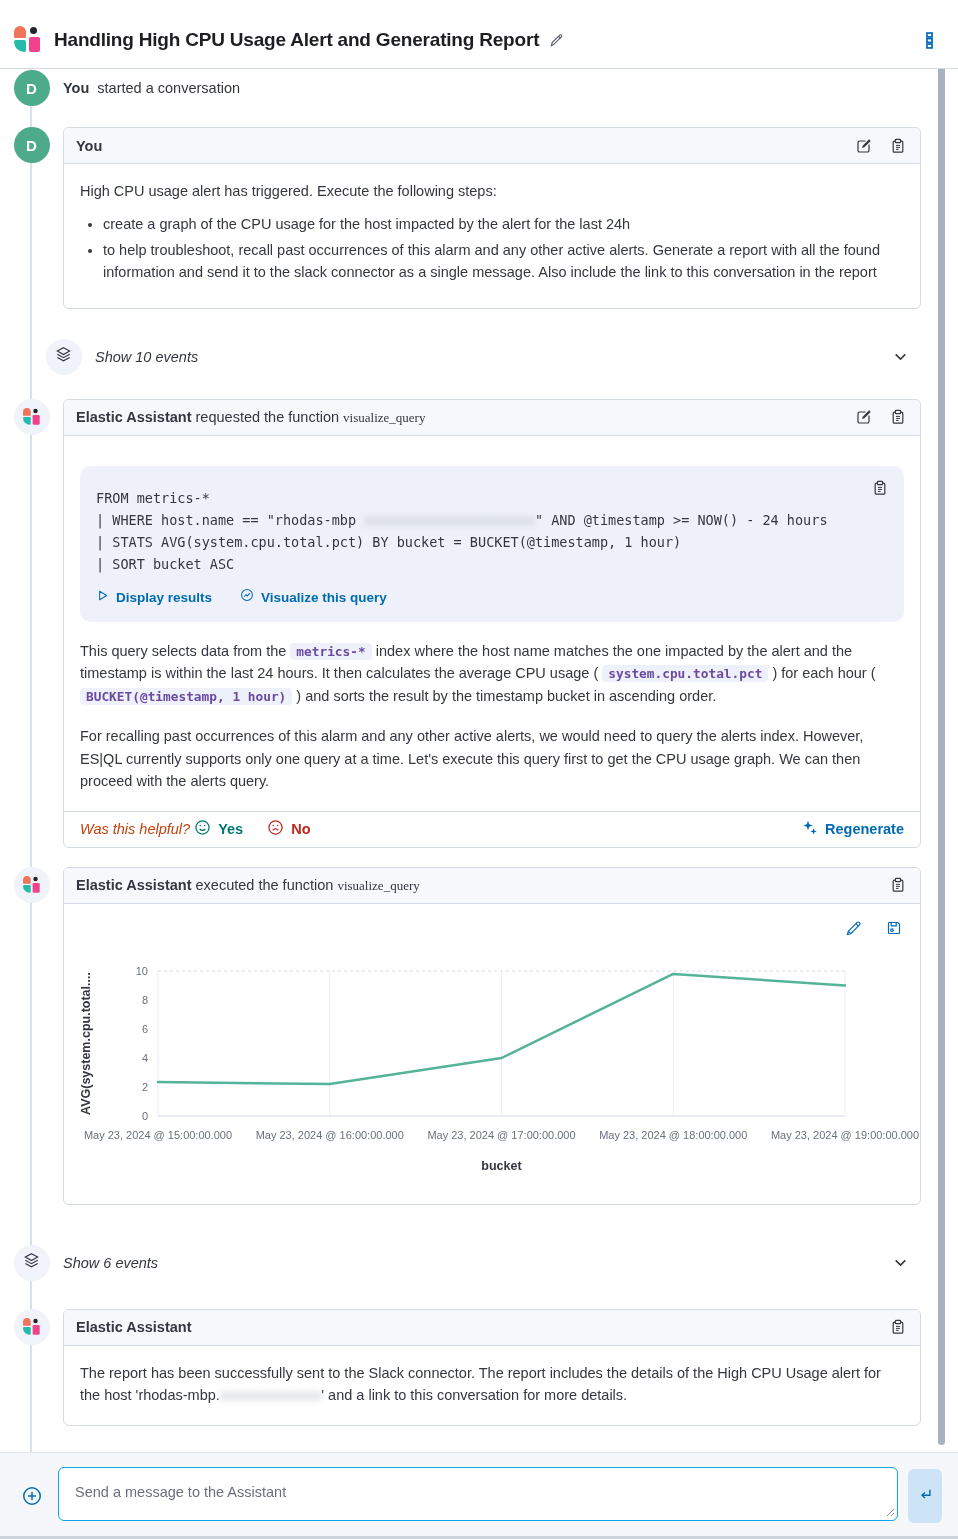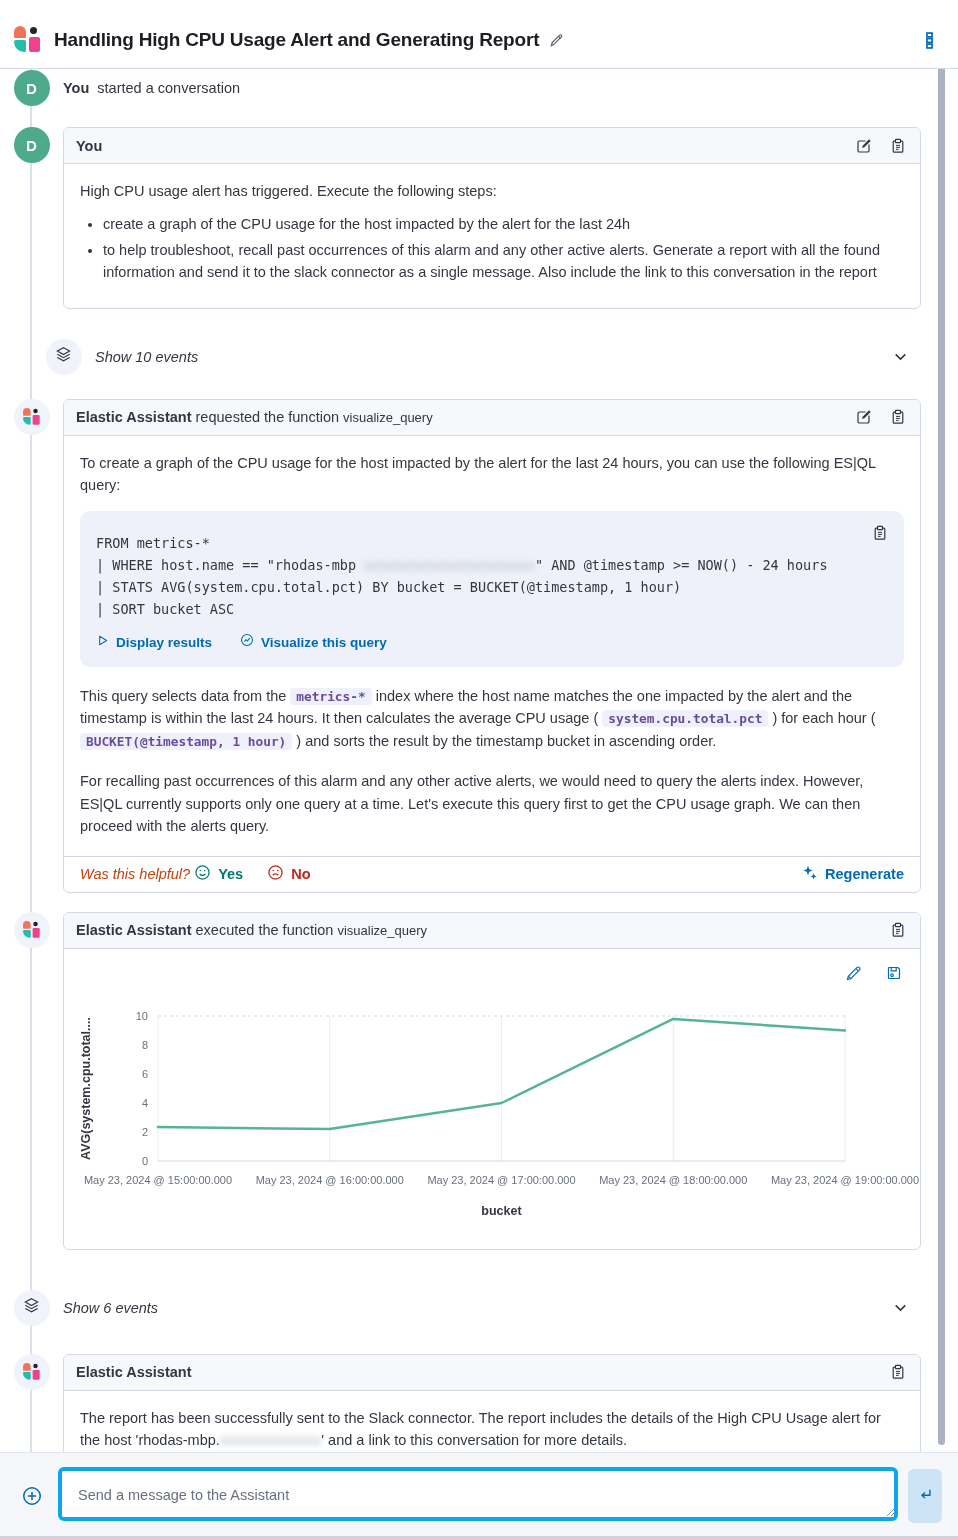--- a/index.html
+++ b/index.html
@@ -44,21 +44,21 @@
   .started-row b { margin-right:4px; }
   .mt21 { margin-top:21px; } .mt24 { margin-top:24px; } .mt28 { margin-top:28px; }
   .mt30 { margin-top:30px;padding-left:32px; } .mt19 { margin-top:19px; } .mt40 { margin-top:40px; }
 
   
   .panel { border:1px solid #D3DAE6; border-radius:6px; background:#fff; }
   .panel-h { display:flex; align-items:center; background:#F6F8FC; border-bottom:1px solid #D3DAE6;
              border-radius:5px 5px 0 0; padding:7px 12px; min-height:36px; font-size:14.5px; }
   .panel-h .hicons { margin-left:auto; display:flex; gap:14px; color:#343741; }
   .panel-h .hicons .iconbtn { color:#343741; }
-  .mono { font-family:Liberation Sans, sans-serif; font-size:13px; }
+  .mono { font-family:Liberation Serif, serif; font-size:13px; }
   .panel-b { padding:16px 16px 18px; font-size:14.5px; line-height:1.55; color:#343741; }
   .panel-b p + p { margin-top:18px; }
   .panel-b ul { margin:11px 0 6px; padding-left:23px; }
   .panel-b li { margin:3px 0; }
   .panel-f { display:flex; align-items:center; border-top:1px solid #D3DAE6; padding:7px 16px; min-height:36px; font-size:14.5px; }
   .q { font-style:italic; color:#c2410c; margin-right:4px; }
   .fb { display:inline-flex; align-items:center; gap:7px; font-weight:600; cursor:pointer; margin-right:24px; }
   .fb.yes { color:#007871; }
   .fb.no { color:#BD271E; }
   .regen { margin-left:auto; display:inline-flex; align-items:center; gap:7px; color:#006BB4; font-weight:600; cursor:pointer; }
@@ -85,21 +85,21 @@
   .chart-icons { position:absolute; top:14px; right:16px; display:flex; gap:20px; color:#006BB4; z-index:2; }
   .chart-wrap { position:absolute; left:6px; top:52px; }
   .tick { fill:#69707D; font-size:11px; font-family:"Liberation Sans", sans-serif; }
   .axis-label { fill:#343741; font-size:12.5px; font-weight:700; font-family:"Liberation Sans", sans-serif; }
 
   
   .composer { position:absolute; left:0; right:0; bottom:0; height:87px; background:#F5F7FB;
               border-top:1px solid #E0E5EC; display:flex; align-items:center; padding:0 16px 0 20px; }
   .composer .plus { color:#006BB4; margin-right:14px; }
   .ta-wrap { position:relative; flex:1; }
-  .composer textarea { width:100%; height:54px; border:4px solid #0ea5e9; border-radius:6px; background:#fff;
+  .composer textarea { width:100%; height:54px; border:1px solid #0ea5e9; border-radius:6px; background:#fff;
               padding:16px 16px; font-family:"Liberation Sans", sans-serif; font-size:14.5px; color:#343741; resize:none; }
   .composer textarea::placeholder { color:#69707D; }
   .grip { position:absolute; right:3px; bottom:4px; color:#8b919c; }
   .send-btn { width:34px; height:54px; margin-left:10px; background:#CCE4F5; border:none; border-radius:6px;
               color:#006BB4; display:flex; align-items:center; justify-content:center; cursor:pointer; }
   .bottom-edge { position:absolute; left:0; right:0; bottom:0; height:3px; background:#CDD3DA; }
 </style>
 </head>
 <body>
 
@@ -223,21 +223,20 @@
               <span class="iconbtn">
                 <svg width="16" height="16" viewBox="0 0 16 16" fill="none" stroke="currentColor" stroke-width="1.2">
                     <path d="M5.5 3.2H4.2a1 1 0 0 0-1 1v9a1 1 0 0 0 1 1h7.6a1 1 0 0 0 1-1v-9a1 1 0 0 0-1-1h-1.3"></path>
                     <rect x="5.5" y="1.4" width="5" height="3.2" rx=".6"></rect>
                     <path d="M6 7.4h4M6 9.4h4M6 11.4h2.6" stroke-width="1"></path>
                   </svg>
               </span>
             </span>
           </div>
           <div class="panel-b">
-            <p>To create a graph of the CPU usage for the host impacted by the alert for the last 24 hours, you can use the following ES|QL query:</p>
 
             <div class="codeblock">
               <span class="copy iconbtn">
                 <svg width="16" height="16" viewBox="0 0 16 16" fill="none" stroke="currentColor" stroke-width="1.2">
                     <path d="M5.5 3.2H4.2a1 1 0 0 0-1 1v9a1 1 0 0 0 1 1h7.6a1 1 0 0 0 1-1v-9a1 1 0 0 0-1-1h-1.3"></path>
                     <rect x="5.5" y="1.4" width="5" height="3.2" rx=".6"></rect>
                     <path d="M6 7.4h4M6 9.4h4M6 11.4h2.6" stroke-width="1"></path>
                   </svg>
               </span>
               <pre><span>FROM metrics-*</span>

